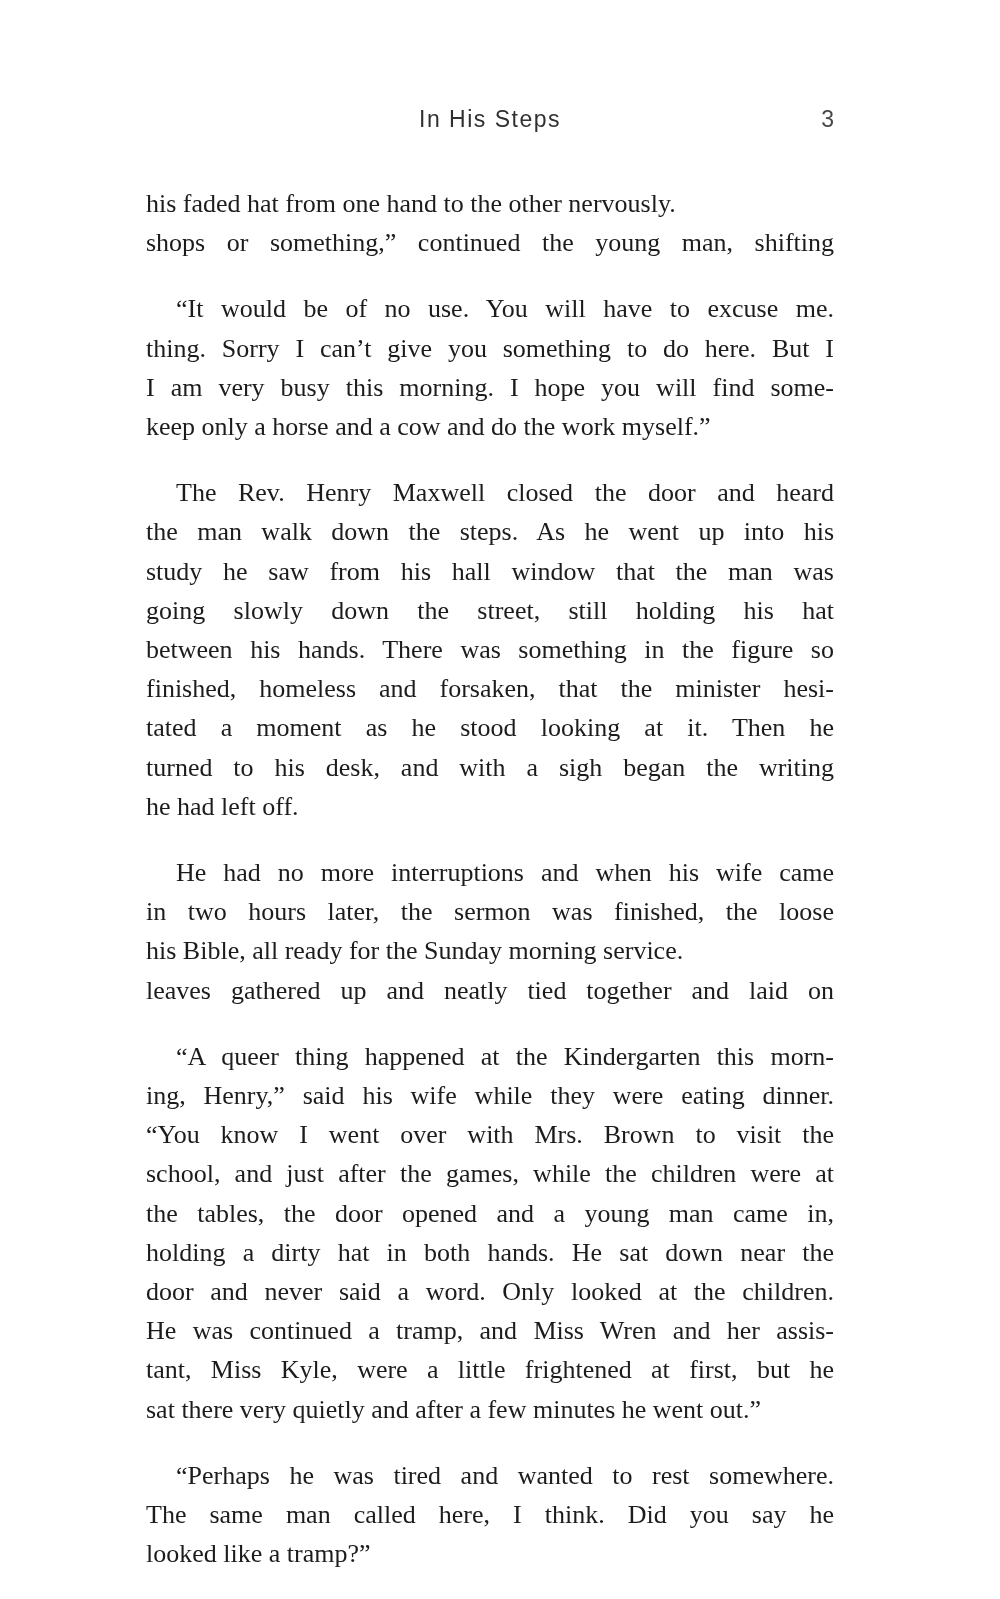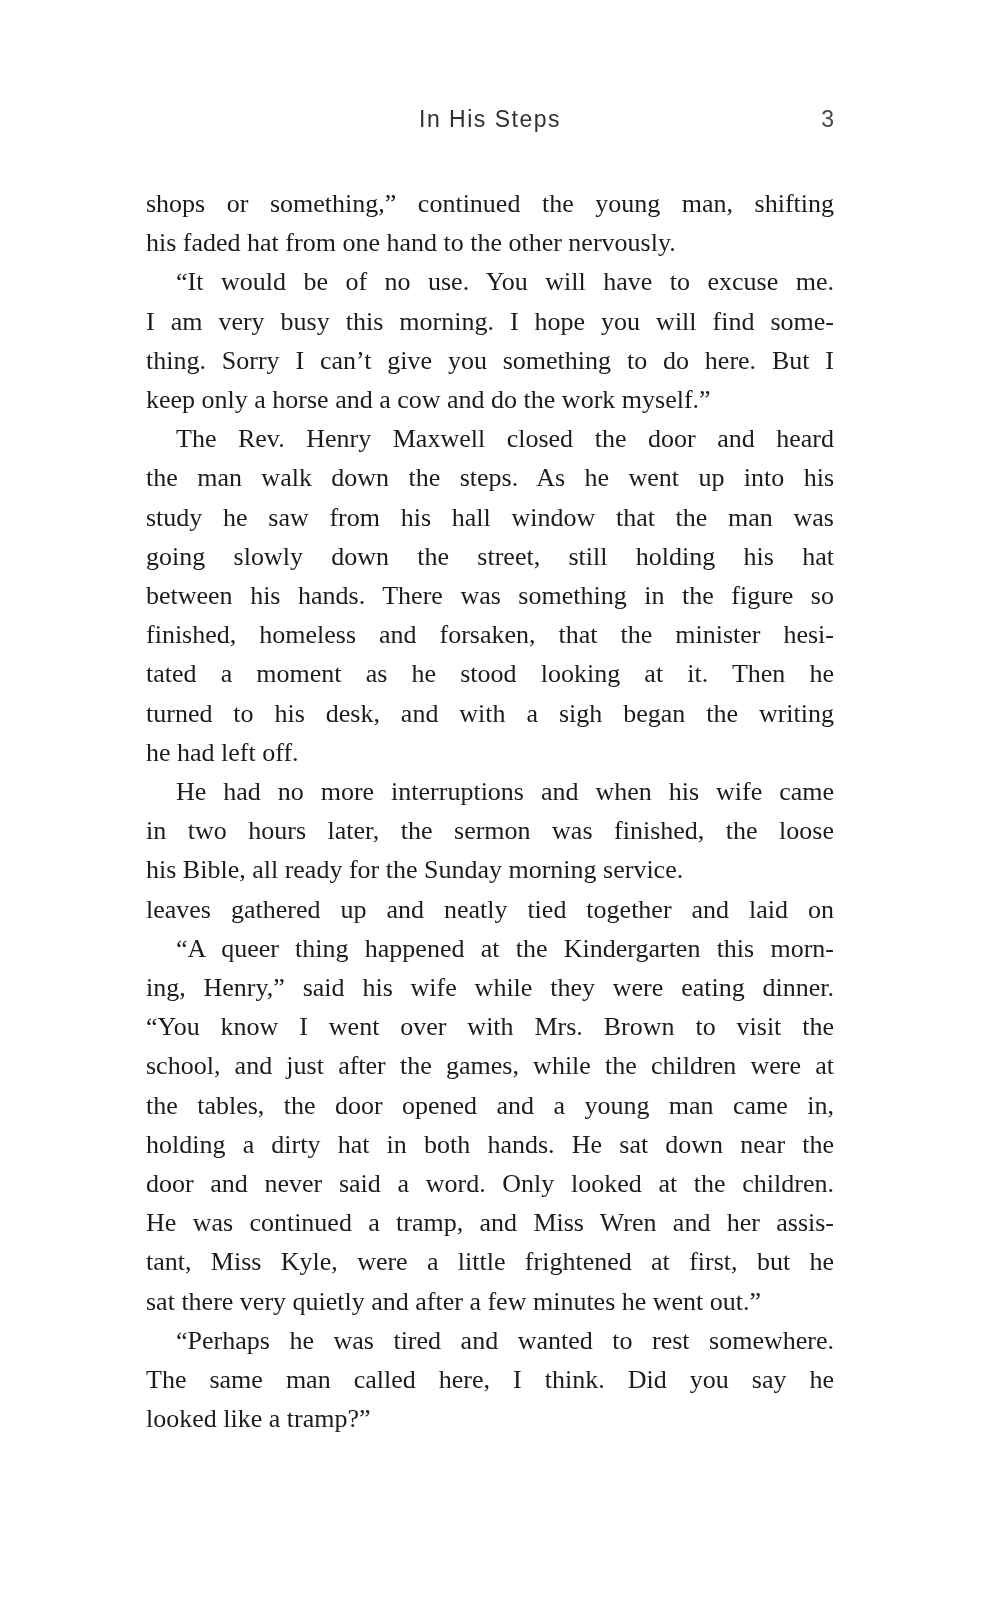--- a/index.html
+++ b/index.html
@@ -49,39 +49,40 @@
   .line {
     text-align: justify;
     text-align-last: justify;
     white-space: normal;
   }
   .line.last {
     text-align-last: left;
   }
   .paragraph.indent .line:first-child {
     text-indent: 30px;
+    margin-top: 27px;
   }
 </style>
 </head>
 <body>
 
 <div class="page">
   <div class="running-head">
     <span class="title">In His Steps</span>
     <span class="pagenum">3</span>
   </div>
   <div class="body-text" id="body-text">
       <div class="paragraph">
+        <div class="line last">his faded hat from one hand to the other nervously.</div>
         <div class="line">shops or something,” continued the young man, shifting</div>
-        <div class="line last">his faded hat from one hand to the other nervously.</div>
       </div>
       <div class="paragraph indent">
         <div class="line">“It would be of no use. You will have to excuse me.</div>
+        <div class="line">thing. Sorry I can’t give you something to do here. But I</div>
         <div class="line">I am very busy this morning. I hope you will find some-</div>
-        <div class="line">thing. Sorry I can’t give you something to do here. But I</div>
         <div class="line last">keep only a horse and a cow and do the work myself.”</div>
       </div>
       <div class="paragraph indent">
         <div class="line">The Rev. Henry Maxwell closed the door and heard</div>
         <div class="line">the man walk down the steps. As he went up into his</div>
         <div class="line">study he saw from his hall window that the man was</div>
         <div class="line">going slowly down the street, still holding his hat</div>
         <div class="line">between his hands. There was something in the figure so</div>
         <div class="line">finished, homeless and forsaken, that the minister hesi-</div>
         <div class="line">tated a moment as he stood looking at it. Then he</div>

